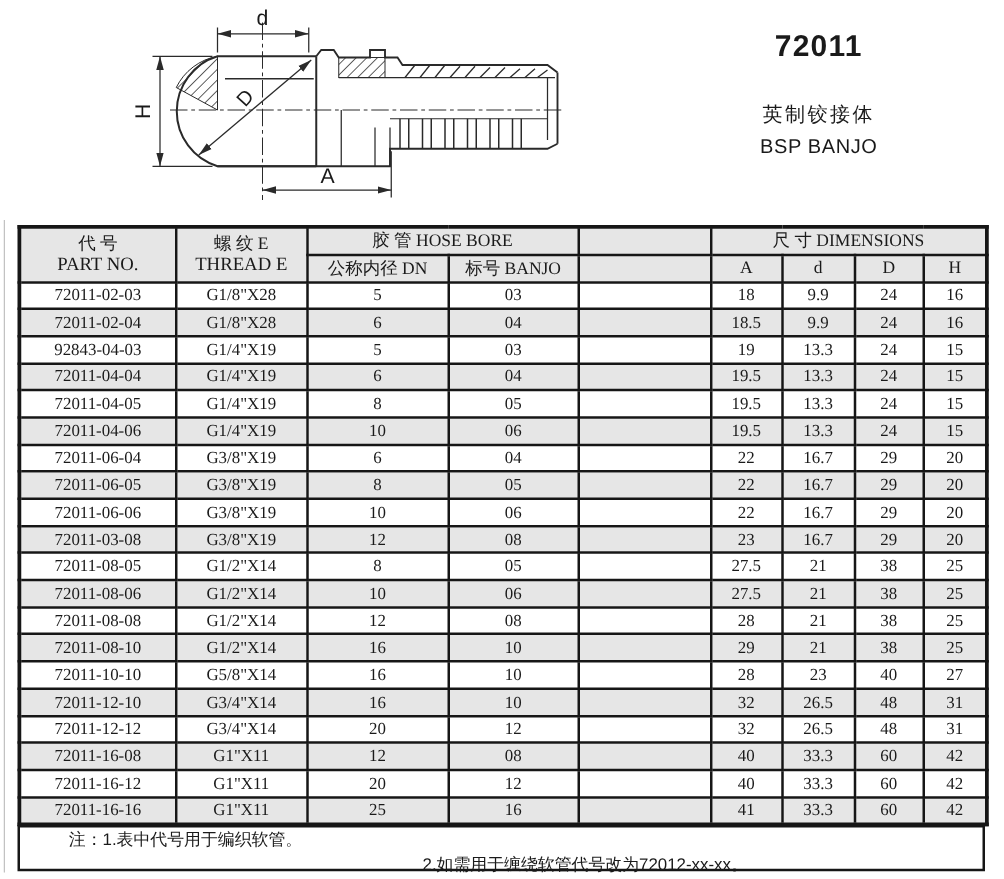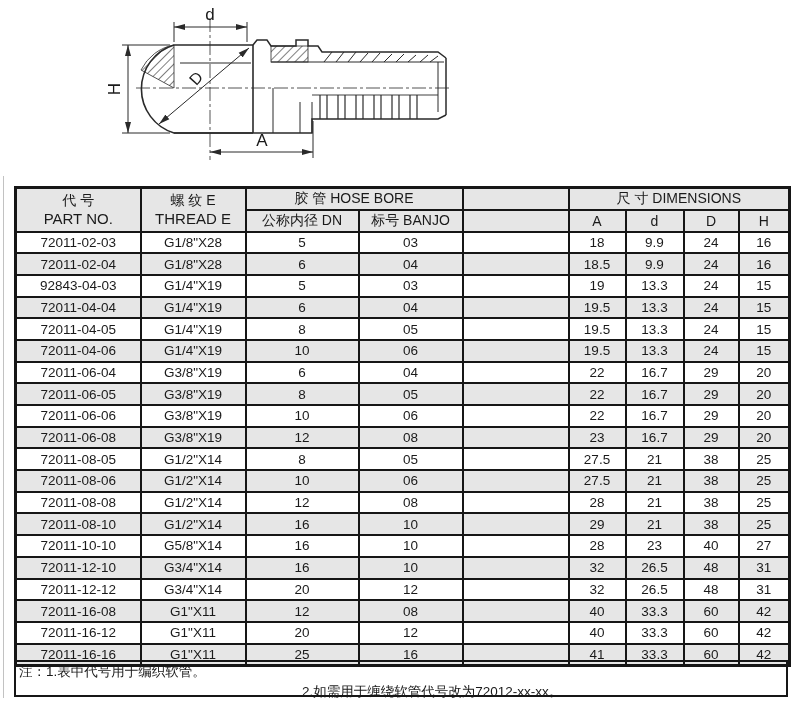--- a/index.html
+++ b/index.html
@@ -13,37 +13,37 @@
   .title-block { position:absolute; left:555px; top:24px; width:200px; text-align:center; }
   .product-code { font-size:24px; font-weight:bold; letter-spacing:1px; }
   .title-cn { font-size:16px; margin-top:30px; letter-spacing:2px; }
   .title-en { font-size:16px; margin-top:6px; letter-spacing:0.5px; }
 
   
   .drawing-wrap { position:absolute; left:108px; top:2px; width:352px; height:170px; }
   svg text { font-family:"Liberation Sans", sans-serif; }
 
   
-  table.spec { position:absolute; left:14px; top:186px; width:774px;
-    border-collapse:collapse; table-layout:fixed; }
+  table.spec { position:absolute; left:14px; top:180px; width:774px;
+    border-collapse:collapse; table-layout:fixed;font-family:Liberation Serif, serif; }
   table.spec th, table.spec td {
     border:2px solid #161616; text-align:center; vertical-align:middle;
     font-weight:normal; padding:0; overflow:hidden; white-space:nowrap;
   }
   table.spec { border:3px solid #161616; }
   table.spec thead th { background:#e6e6e6; font-size:14px; height:22px; }
   table.spec thead th .en { font-size:15px; }
   table.spec tbody td { font-size:13.5px; height:21.7px; background:#ffffff; }
   table.spec tbody tr:nth-child(even) td { background:#e6e6e6; }
 
   
   .notes { position:absolute; left:14px; top:660px; width:774px; height:37px;
     border:2px solid #161616; padding:1px 3px 0 3px; font-size:13.5px; line-height:17px; }
   .note-line { display:flex; }
-  .note-left { width:283px; }
+  .note-left { width:283px;margin-left:36px; }
   .note-right { flex:1;margin-top:20px; }
 </style>
 </head>
 <body>
 
 <div class="page">
 
   <div class="edge-line"></div>
 
   <div class="drawing-wrap">
@@ -130,20 +130,25 @@
       <text x="92" y="80" font-size="16" text-anchor="middle" fill="#1a1a1a" transform="rotate(-48 92 80)">D</text>
 
       <g stroke="#2a2a2a" stroke-width="1" fill="none">
         <line x1="205" y1="119" x2="205" y2="156"></line>
         <line x1="102" y1="150" x2="205" y2="150" marker-start="url(#arr)" marker-end="url(#arr)"></line>
       </g>
       <text x="154" y="144" font-size="17" text-anchor="middle" fill="#1a1a1a">A</text>
     </svg>
   </div>
 
+  <div class="title-block">
+    <div class="product-code">72011</div>
+    <div class="title-cn">英制铰接体</div>
+    <div class="title-en">BSP BANJO</div>
+  </div>
 
   <table class="spec">
     <colgroup>
       <col style="width:125px">
         <col style="width:105px">
         <col style="width:113px">
       <col style="width:104px">
         <col style="width:106px">
         <col style="width:57px">
       <col style="width:58px">
@@ -268,21 +273,21 @@
           <td>G3/8"X19</td>
           <td>10</td>
           <td>06</td>
           <td></td>
           <td>22</td>
           <td>16.7</td>
           <td>29</td>
           <td>20</td>
         </tr>
         <tr>
-          <td>72011-06-08</td>
+          <td>72011-03-08</td>
           <td>G3/8"X19</td>
           <td>12</td>
           <td>08</td>
           <td></td>
           <td>23</td>
           <td>16.7</td>
           <td>29</td>
           <td>20</td>
         </tr>
         <tr>

